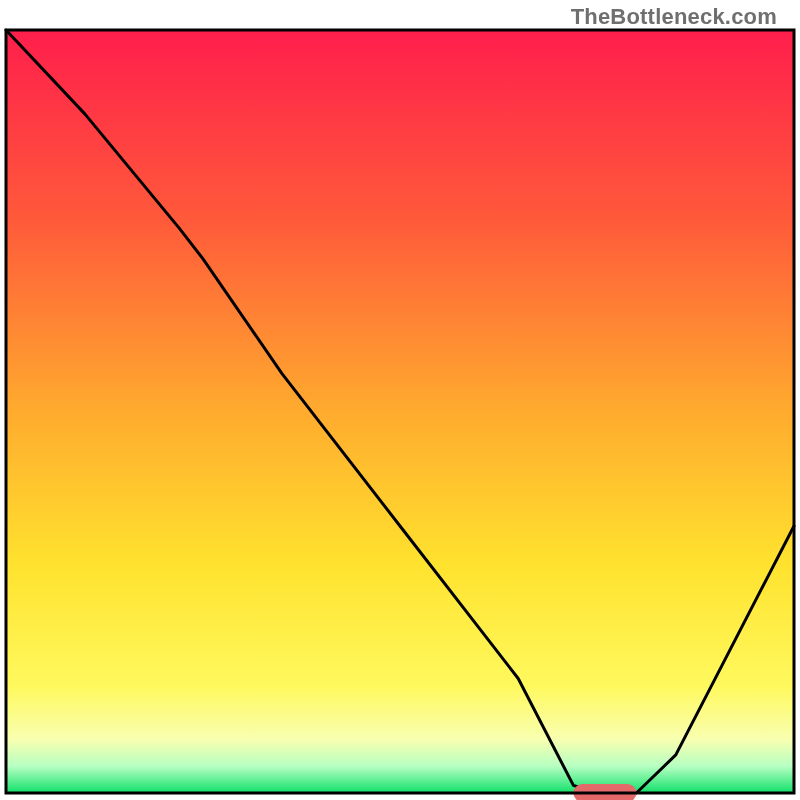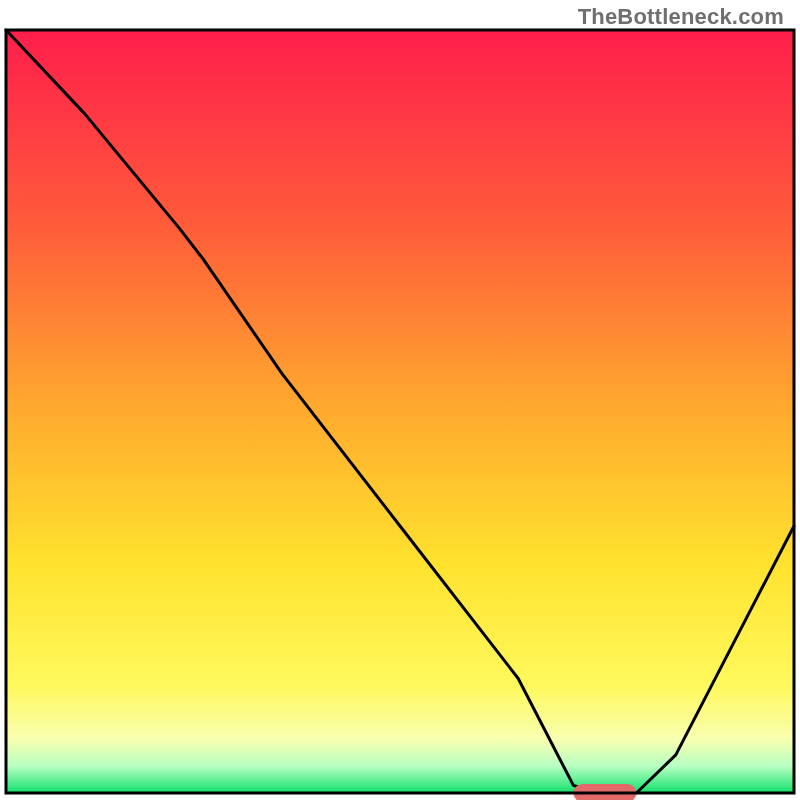--- a/index.html
+++ b/index.html
@@ -11,21 +11,21 @@
     font-family: Arial, Helvetica, sans-serif;
   }
   #stage {
     position: relative;
     width: 800px;
     height: 800px;
   }
   #watermark {
     position: absolute;
     top: 4px;
-    right: 16px;
+    right: 23px;
     font-size: 22px;
     font-weight: bold;
     color: #6f6f6f;
     letter-spacing: 0.2px;
     user-select: none;
   }
   svg {
     position: absolute;
     left: 0;
     top: 0;

